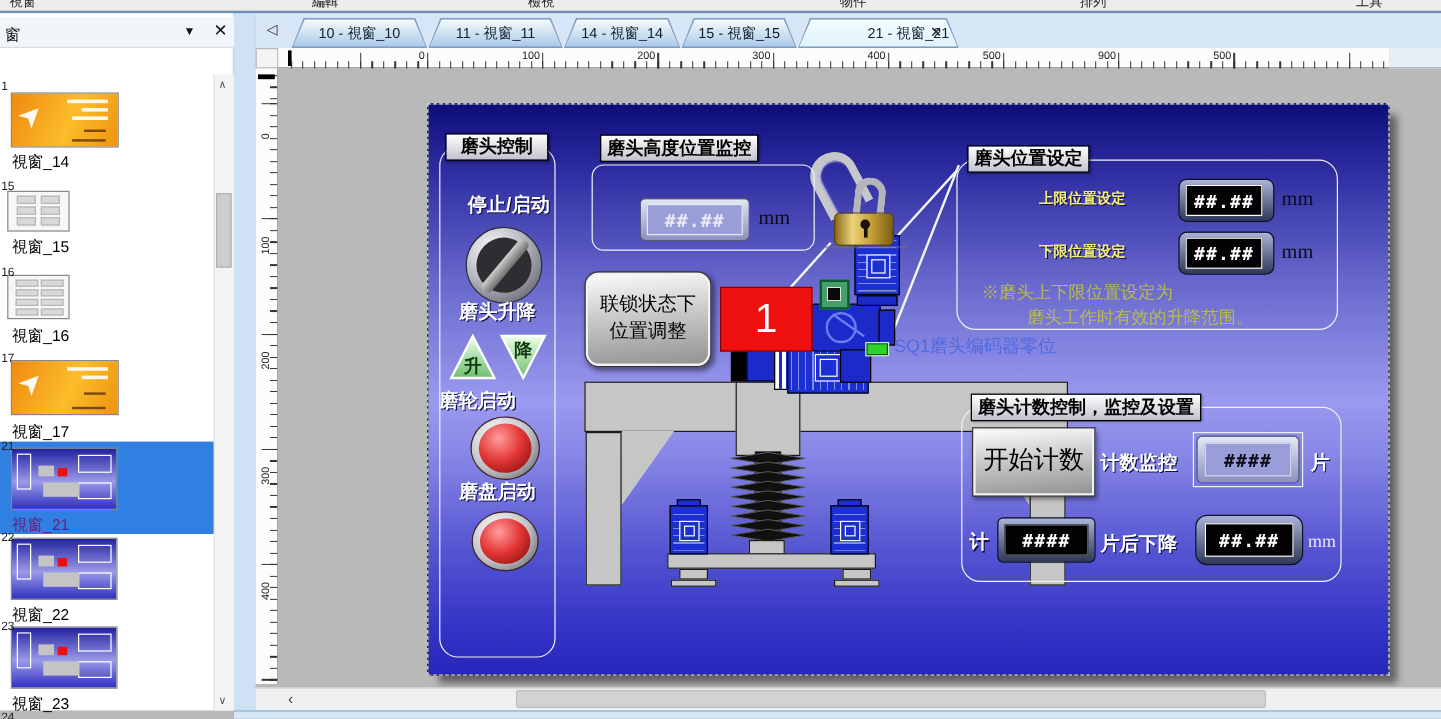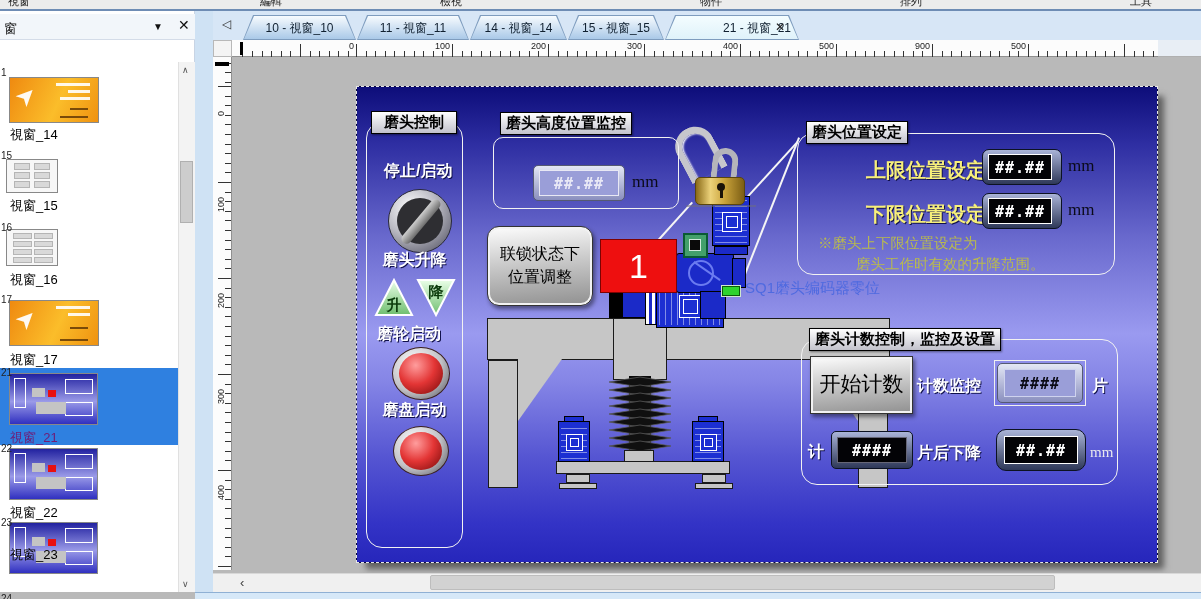--- a/index.html
+++ b/index.html
@@ -72,21 +72,21 @@
   
   #canvas { left:356px; top:86px; width:802px; height:477px;
     background:linear-gradient(180deg,#0d0d7a 0%,#2e2ea2 12%,#6a6ace 32%,#9a9af0 52%,#8585e6 62%,#5555d2 78%,#3333c6 92%,#2626bb 100%);
     border:1px solid #05053a; outline:1px dashed #e8e8e8; outline-offset:-1px;
     box-shadow:8px 8px 6px -2px rgba(75,75,75,.8); }
 
   .wpanel { position:absolute; border:1.5px solid #f2f2f2; border-radius:16px; }
   .ptitle { position:absolute; background:linear-gradient(#ffffff,#c2c2cc); border:1px solid #000; color:#000;
     font-weight:600; font-size:15px; text-align:center; padding:1px 5px; box-shadow:1px 1px 2px rgba(0,0,0,.45); white-space:nowrap; }
   .wlbl { position:absolute; color:#fff; font-weight:700; font-size:16px; text-shadow:1px 1px 0 #10104a; white-space:nowrap; }
-  .ylbl { position:absolute; color:#f7ef7a; font-weight:700; font-size:20px; text-shadow:1px 1px 0 #10104a; white-space:nowrap; }
+  .ylbl { position:absolute; color:#f7ef7a; font-weight:700; font-size:12px; text-shadow:1px 1px 0 #10104a; white-space:nowrap; }
   .note { position:absolute; color:#b9ba4e; font-size:14.5px; white-space:nowrap; }
   .mono { font-family:"DejaVu Sans Mono",monospace; font-weight:700; letter-spacing:1px; }
   .serif { font-family:"Liberation Serif",serif; }
 
   
   #knob { left:388px; top:189px; width:64px; height:64px; border-radius:50%;
     background:radial-gradient(circle at 35% 30%,#ffffff,#b9b9c2 45%,#70707e 80%); border:1px solid #2a2a38; }
   #knob-inner { position:absolute; left:8px; top:8px; width:46px; height:46px; border-radius:50%; background:#2e2e32; }
   #knob-bar { position:absolute; left:27px; top:4px; width:10px; height:55px; border-radius:5px;
     background:linear-gradient(90deg,#cfcfcf,#6c6c6c); transform:rotate(40deg); }
@@ -212,21 +212,21 @@
 
   <span class="itemnum" style="top:506px">23</span>
   <div class="th th-hmi" style="left:9px; top:511px; width:89px; height:52px">
     <div class="wb" style="left:4px; top:4px; width:12px; height:30px"></div>
     <div class="wb" style="left:55px; top:5px; width:28px; height:15px"></div>
     <div class="wb" style="left:55px; top:28px; width:28px; height:14px"></div>
     <div class="gry" style="left:22px; top:14px; width:13px; height:9px"></div>
     <div class="red" style="left:38px; top:16px; width:8px; height:7px"></div>
     <div class="gry" style="left:26px; top:28px; width:30px; height:12px"></div>
   </div>
-  <span class="itemlbl" style="top:535px">視窗_23</span>
+  <span class="itemlbl" style="top:567px">視窗_23</span>
 
   <span class="itemnum" style="top:582px">24</span>
 
   <div id="sb-scroll"></div>
   <span id="sb-up">∧</span>
   <span id="sb-down">∨</span>
   <div id="sb-thumb"></div>
 </div>
 <div class="abs" id="splitter"></div>
 
@@ -364,21 +364,21 @@
 <div class="abs" style="left:686px; top:205px; width:70px; height:2px; background:rgba(110,110,130,.55)"></div>
 <div class="abs" style="left:678px; top:126px; width:40px; height:52px; border:7px solid #c6c6cc; border-bottom:none; border-radius:20px 20px 0 0; transform:rotate(-28deg); box-shadow:inset 1px 1px 2px #fff"></div>
 <div class="abs" style="left:712px; top:148px; width:26px; height:32px; border:6px solid #b4b4ba; border-bottom:none; border-radius:13px 13px 0 0; transform:rotate(6deg)"></div>
 <div class="abs" style="left:695px; top:177px; width:50px; height:28px; border-radius:5px; background:linear-gradient(90deg,#8a6a18,#ecd27a 30%,#c9a23a 60%,#7c5e14); border:1px solid #5a450e">
   <div style="position:absolute; left:21px; top:5px; width:8px; height:8px; background:#1a1208; border-radius:50%"></div>
   <div style="position:absolute; left:24px; top:11px; width:3px; height:9px; background:#1a1208"></div>
 </div>
 
 <div class="wpanel" style="left:366px; top:122px; width:97px; height:426px"></div>
 <div class="ptitle" style="left:371px; top:111px; width:86px">磨头控制</div>
-<div class="wlbl" style="left:384px; top:161px; width:116px; text-align:left">停止/启动</div>
+<div class="wlbl" style="left:366px; top:161px; width:116px; text-align:center">停止/启动</div>
 <div class="abs" id="knob">
   <div id="knob-inner"></div>
   <div id="knob-bar"></div>
 </div>
 <div class="wlbl" style="left:366px; top:250px; width:97px; text-align:center">磨头升降</div>
 <svg class="abs" style="left:374px; top:277px" width="40" height="42">
   <defs>
       <linearGradient id="gu" x1="0" y1="0" x2="0" y2="1">
         <stop offset="0" stop-color="#eaffe8"></stop>
         <stop offset="1" stop-color="#6fbe6f"></stop>
@@ -390,21 +390,21 @@
 <svg class="abs" style="left:416px; top:277px" width="40" height="42">
   <defs>
       <linearGradient id="gd" x1="0" y1="0" x2="0" y2="1">
         <stop offset="0" stop-color="#eaffe8"></stop>
         <stop offset="1" stop-color="#6fbe6f"></stop>
       </linearGradient>
     </defs>
   <polygon points="2,3 38,3 20,38" fill="url(#gd)" stroke="#fff" stroke-width="2"></polygon>
   <text x="20" y="20" text-anchor="middle" font-size="15" font-weight="bold" fill="#0a3a0a">降</text>
 </svg>
-<div class="wlbl" style="left:366px; top:324px; width:86px; text-align:center">磨轮启动</div>
+<div class="wlbl" style="left:366px; top:324px; width:86px; ">磨轮启动</div>
 <div class="rbtn" style="left:392px; top:347px; width:58px; height:53px">
   <div class="core" style="left:6px; top:5px; width:44px; height:41px"></div>
 </div>
 <div class="wlbl" style="left:366px; top:400px; width:97px; text-align:center">磨盘启动</div>
 <div class="rbtn" style="left:393px; top:426px; width:56px; height:50px">
   <div class="core" style="left:6px; top:5px; width:42px; height:38px"></div>
 </div>
 
 <div class="wpanel" style="left:493px; top:137px; width:186px; height:72px; border-radius:10px"></div>
 <div class="ptitle" style="left:500px; top:112px">磨头高度位置监控</div>

